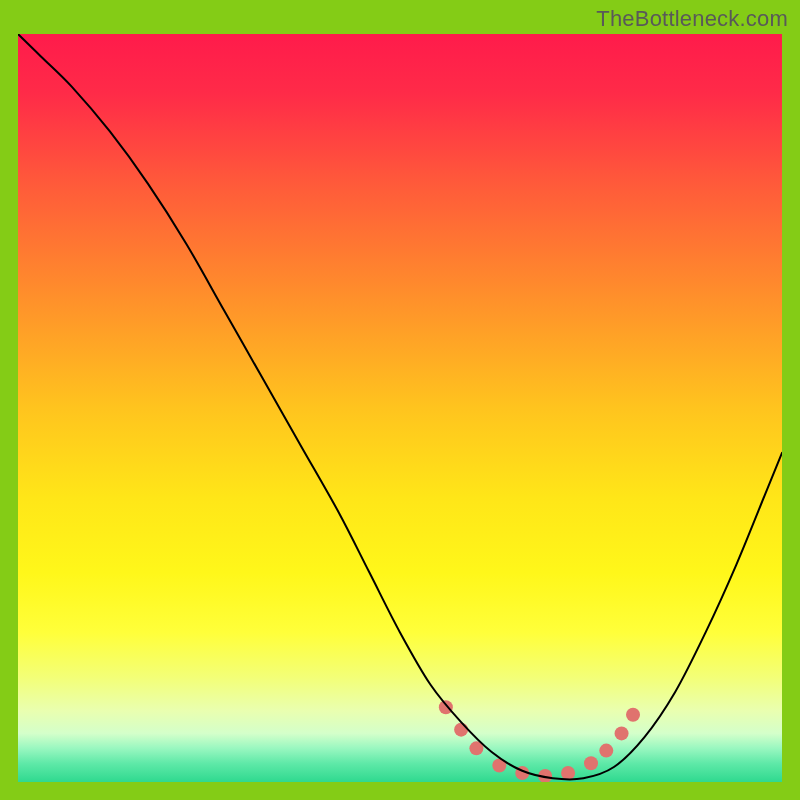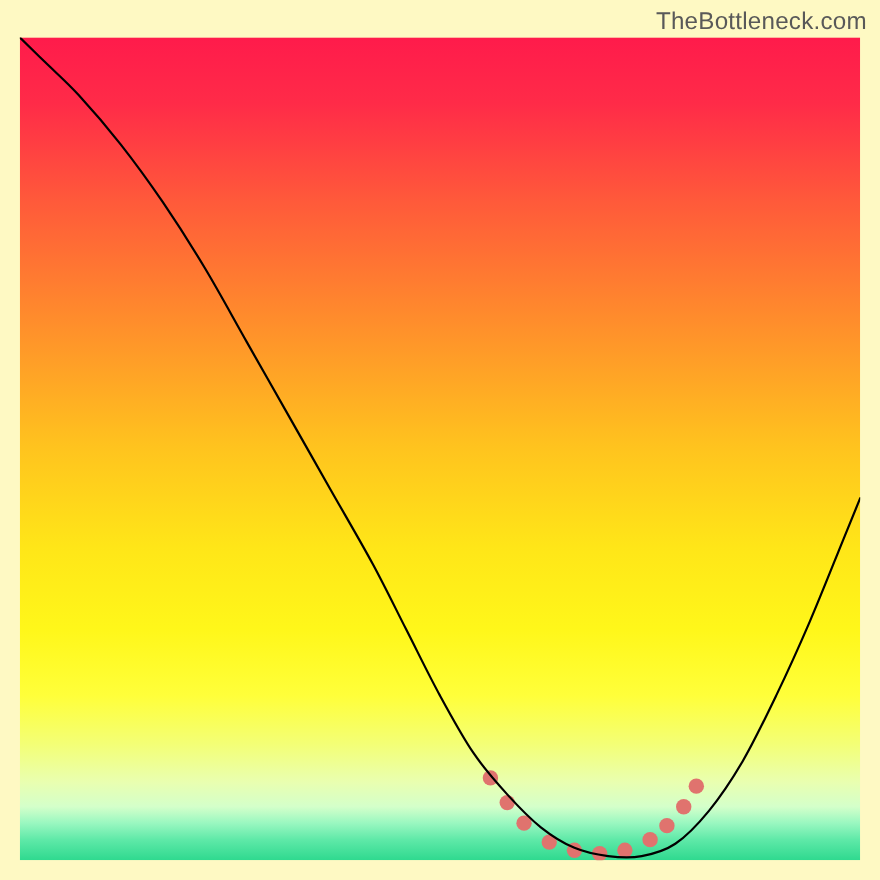--- a/index.html
+++ b/index.html
@@ -10,21 +10,21 @@
     background: #000;
     overflow: hidden;
     font-family: Arial, Helvetica, sans-serif;
   }
   .frame {
     position: absolute;
     left: 0;
     top: 0;
     width: 800px;
     height: 800px;
-    background: #fef9c3;
+    background: #84cc16;
   }
   .attribution {
     position: absolute;
     top: 6px;
     right: 12px;
     color: #595959;
     font-size: 22px;
     font-weight: 400;
     letter-spacing: 0.2px;
     user-select: none;

